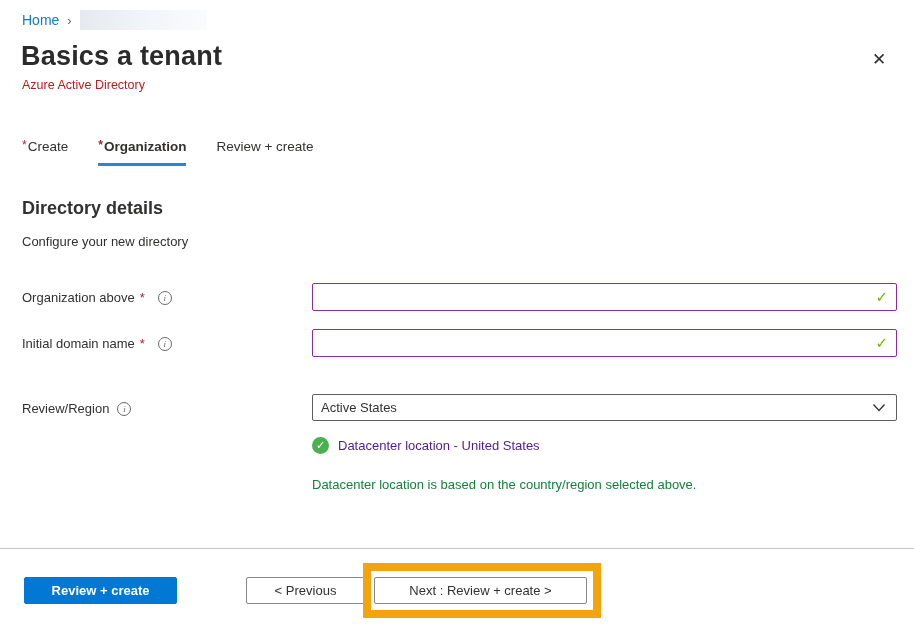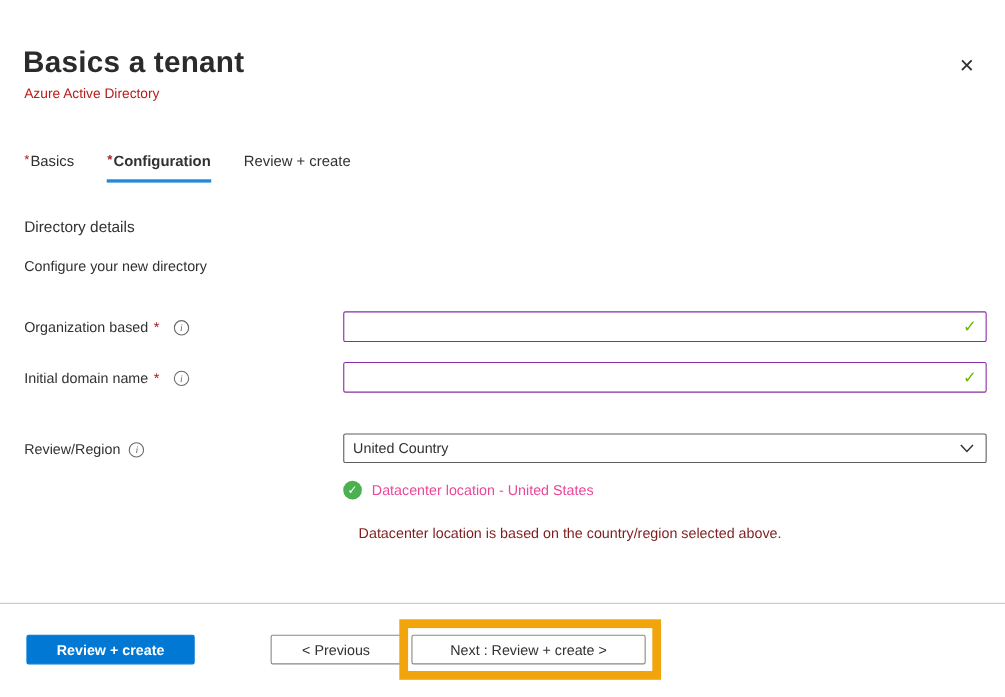--- a/index.html
+++ b/index.html
@@ -35,21 +35,21 @@
     font-family: "Liberation Sans", sans-serif;
   }
 
   
   .tabs { position: absolute; left: 22px; top: 139px; display: flex; gap: 30px; }
   .tab { display: flex; align-items: flex-start; font-size: 13.5px; color: #323130; cursor: pointer; padding-bottom: 9px; border-bottom: 3px solid transparent; }
   .tab .req { color: #a4262c; font-size: 12px; margin-right: 1px; position: relative; top: -1px; }
   .tab.active { font-weight: 700; border-bottom-color: #2488d8; }
 
   
-  .section-heading { position: absolute; left: 22px; top: 198px; font-size: 14px; font-weight: 400; color: #323130; }
+  .section-heading { position: absolute; left: 22px; top: 198px; font-size: 18px; font-weight: 700; color: #323130; }
   .section-desc { position: absolute; left: 22px; top: 234px; font-size: 13px; color: #323130; }
 
   
   .field-label { position: absolute; left: 22px; font-size: 13px; color: #323130; display: flex; align-items: center; }
   .field-label .req { color: #a4262c; margin-left: 5px; margin-right: 7px; }
   .info-icon {
     display: inline-flex; align-items: center; justify-content: center;
     width: 14px; height: 14px; border: 1px solid #6b6966; border-radius: 50%;
     font-size: 9px; color: #6b6966; font-style: italic; font-family: "Liberation Serif", serif;
     margin-left: 6px; flex: none;
@@ -74,22 +74,22 @@
   .select-box .select-value { flex: 1; }
   .chevron-icon { width: 14px; height: 10px; flex: none; }
 
   
   .dc-status { position: absolute; left: 312px; top: 437px; display: flex; align-items: center; }
   .dc-check-circle {
     width: 17px; height: 17px; border-radius: 50%; background: #4caf50;
     color: #ffffff; font-size: 11px; font-weight: 700;
     display: flex; align-items: center; justify-content: center; margin-right: 9px; flex: none;
   }
-  .dc-status-text { font-size: 13px; color: #ec4899; }
-  .dc-note { position: absolute; left: 326px; top: 477px; font-size: 13px; color: #7f1d1d; }
+  .dc-status-text { font-size: 13px; color: #4c1d95; }
+  .dc-note { position: absolute; left: 312px; top: 477px; font-size: 13px; color: #15803d; }
 
   
   .footer-divider { position: absolute; left: 0; top: 548px; width: 914px; height: 1px; background: #c8c6c4; }
   .btn-primary {
     position: absolute; left: 24px; top: 577px; width: 153px; height: 27px;
     background: #0078d4; color: #ffffff; border: 1px solid #0078d4; border-radius: 2px;
     font-size: 13px; font-weight: 700; cursor: pointer;
     font-family: "Liberation Sans", sans-serif;
   }
   .btn-secondary {
@@ -102,44 +102,49 @@
   .highlight-box {
     position: absolute; left: 363px; top: 563px; width: 238px; height: 55px;
     border: 8px solid #f2a40d; pointer-events: none;
   }
 </style>
 </head>
 <body>
 
 <div class="canvas">
 
+  <div class="breadcrumb">
+    <a class="breadcrumb-link">Home</a>
+    <span class="breadcrumb-sep">›</span>
+    <span class="breadcrumb-redacted"></span>
+  </div>
 
   <h1 class="page-title">Basics a tenant</h1>
   <div class="page-subtitle">Azure Active Directory</div>
   <button class="close-btn">✕</button>
 
   <div class="tabs">
     <div class="tab">
       <span class="req">*</span>
-      <span>Basics</span>
+      <span>Create</span>
     </div>
     <div class="tab active">
       <span class="req">*</span>
-      <span>Configuration</span>
+      <span>Organization</span>
     </div>
     <div class="tab">
       <span>Review + create</span>
     </div>
   </div>
 
   <div class="section-heading">Directory details</div>
   <div class="section-desc">Configure your new directory</div>
 
   <div class="field-label" style="top: 290px;">
-    <span>Organization based</span>
+    <span>Organization above</span>
     <span class="req">*</span>
     <span class="info-icon">i</span>
   </div>
   <div class="input-wrap" style="top: 283px;">
     <input class="text-input" type="text" value="" style="">
     <span class="valid-check">✓</span>
   </div>
 
   <div class="field-label" style="top: 336px;">
     <span>Initial domain name</span>
@@ -149,21 +154,21 @@
   <div class="input-wrap" style="top: 329px;">
     <input class="text-input" type="text" value="" style="">
     <span class="valid-check">✓</span>
   </div>
 
   <div class="field-label" style="top: 401px;">
     <span>Review/Region</span>
     <span class="info-icon" style="margin-left: 8px;">i</span>
   </div>
   <div class="select-box">
-    <span class="select-value">United Country</span>
+    <span class="select-value">Active States</span>
     <svg class="chevron-icon" viewBox="0 0 14 10">
       <polyline points="1.5,1.5 7,7.5 12.5,1.5" fill="none" stroke="#323130" stroke-width="1.3"></polyline>
     </svg>
   </div>
 
   <div class="dc-status">
     <span class="dc-check-circle">✓</span>
     <span class="dc-status-text">Datacenter location - United States</span>
   </div>
   <div class="dc-note">Datacenter location is based on the country/region selected above.</div>

